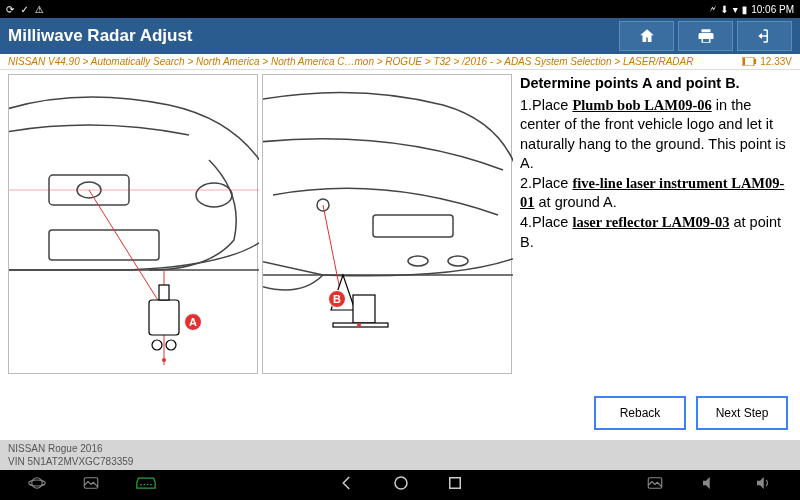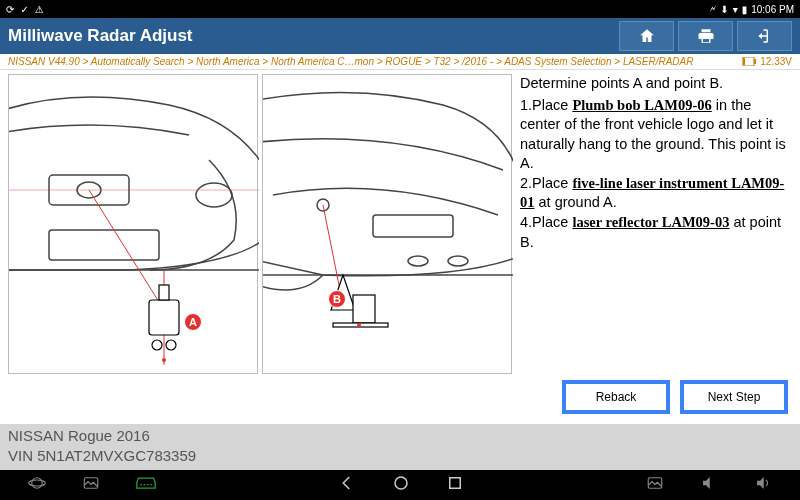--- a/index.html
+++ b/index.html
@@ -10,26 +10,26 @@
   .app { background: #fff; height: 452px; display: flex; flex-direction: column; }
   .header { background: #2a5c8f; height: 36px; display: flex; align-items: center; padding: 0 8px; color: #fff; }
   .header-title { font-size: 17px; font-weight: bold; flex: 1; }
   .header-btn { width: 55px; height: 30px; background: #3a6da0; border: 1px solid #5a8db8; margin-left: 4px; display: flex; align-items: center; justify-content: center; cursor: pointer; }
   .breadcrumb { height: 16px; background: #fff; display: flex; align-items: center; padding: 0 8px; font-size: 10px; font-style: italic; color: #cc7a00; border-bottom: 1px solid #ddd; }
   .breadcrumb .voltage { margin-left: auto; font-style: normal; display: flex; align-items: center; gap: 4px; }
   .content { flex: 1; display: flex; padding: 4px 8px; gap: 8px; overflow: hidden; }
   .diagram-area { display: flex; gap: 4px; }
   .diagram-box { width: 250px; height: 300px; border: 1px solid #bbb; background: #fff; position: relative; }
   .instructions { flex: 1; font-size: 14.5px; line-height: 1.35; color: #000; }
-  .instructions .heading { font-weight: normal; margin-bottom: 2px; }
+  .instructions .heading { font-weight: bold; margin-bottom: 2px; }
   .instructions .step { }
   .instructions u { font-weight: bold; text-decoration: underline; font-family: Liberation Serif, serif; }
   .button-row { display: flex; justify-content: flex-end; gap: 10px; padding: 6px 12px 10px; }
-  .action-btn { width: 108px; height: 34px; background: #fff; border: 4px solid #3b82f6; font-size: 12px; cursor: pointer; }
-  .footer-info { background: #d5d5d5; height: 46px; padding: 2px 8px; font-size: 15px; color: #555; line-height: 1.3; }
+  .action-btn { width: 92px; height: 34px; background: #fff; border: 2px solid #3b82f6; font-size: 12px; cursor: pointer; }
+  .footer-info { background: #d5d5d5; height: 30px; padding: 2px 8px; font-size: 10px; color: #555; line-height: 1.3; }
   .nav-bar { height: 30px; background: #000; display: flex; align-items: center; justify-content: flex-start; gap: 36px; padding: 0 28px; color: #888; }
   .nav-item { color: #888; cursor: pointer; }
   .badge { position: absolute; width: 18px; height: 18px; background: #e53030; border-radius: 50%; color: #fff; font-size: 11px; font-weight: bold; display: flex; align-items: center; justify-content: center; border: 1.5px solid #fff; }
   .badge-a { bottom: 42px; left: 175px; }
   .badge-b { bottom: 65px; left: 65px; }
 </style>
 </head>
 <body>
 
 <div class="status-bar">

